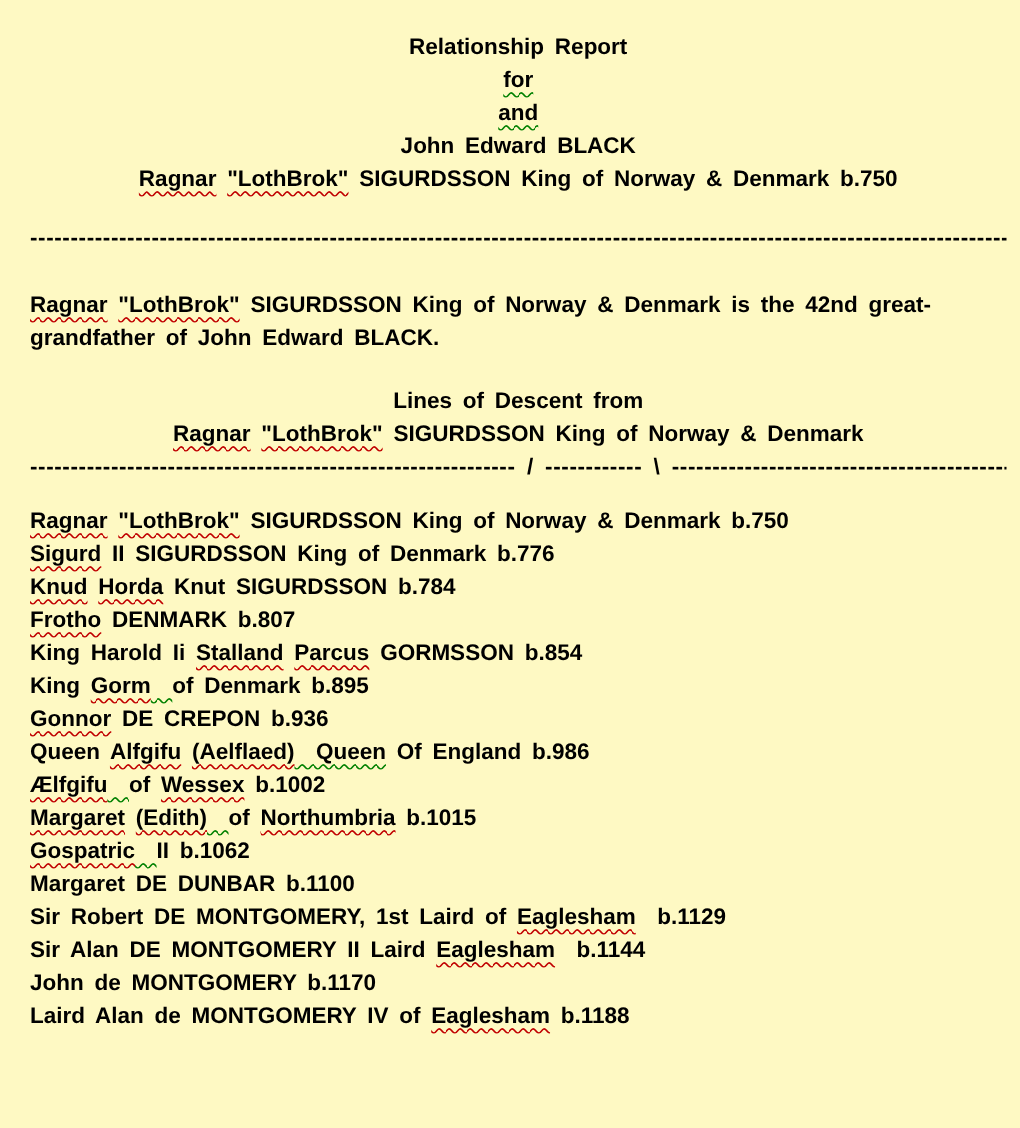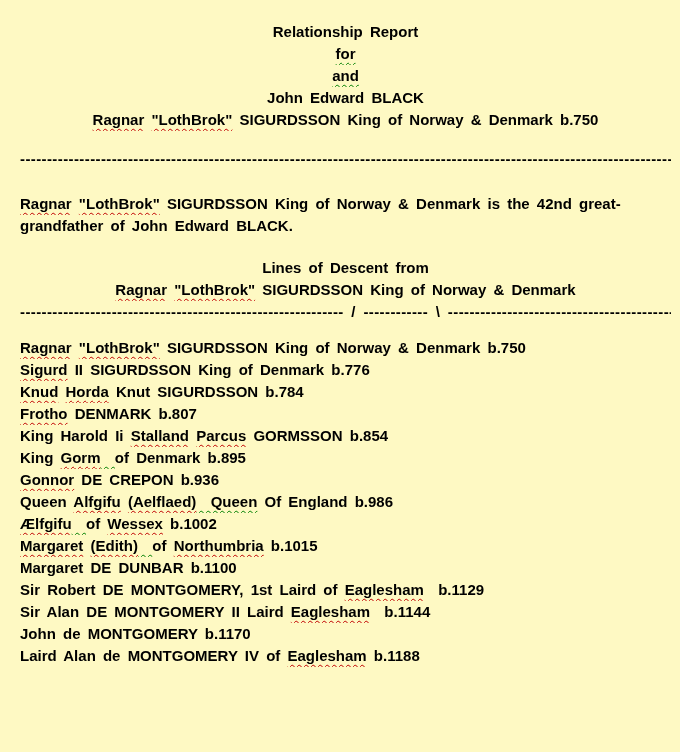--- a/index.html
+++ b/index.html
@@ -82,19 +82,20 @@
       <div class="line"><span class="sq-red">Ragnar</span><span> </span><span class="sq-red">"LothBrok"</span><span> SIGURDSSON King of Norway &amp; Denmark b.750</span></div>
       <div class="line"><span class="sq-red">Sigurd</span><span> II SIGURDSSON King of Denmark b.776</span></div>
       <div class="line"><span class="sq-red">Knud</span><span> </span><span class="sq-red">Horda</span><span> Knut SIGURDSSON b.784</span></div>
       <div class="line"><span class="sq-red">Frotho</span><span> DENMARK b.807</span></div>
       <div class="line"><span>King Harold Ii </span><span class="sq-red">Stalland</span><span> </span><span class="sq-red">Parcus</span><span> GORMSSON b.854</span></div>
       <div class="line"><span>King </span><span class="sq-red">Gorm</span><span class="sq-green">  </span><span>of Denmark b.895</span></div>
       <div class="line"><span class="sq-red">Gonnor</span><span> DE CREPON b.936</span></div>
       <div class="line"><span>Queen </span><span class="sq-red">Alfgifu</span><span> </span><span class="sq-red">(Aelflaed)</span><span class="sq-green">  Queen</span><span> Of England b.986</span></div>
       <div class="line"><span class="sq-red">Ælfgifu</span><span class="sq-green">  </span><span>of </span><span class="sq-red">Wessex</span><span> b.1002</span></div>
       <div class="line"><span class="sq-red">Margaret</span><span> </span><span class="sq-red">(Edith)</span><span class="sq-green">  </span><span>of </span><span class="sq-red">Northumbria</span><span> b.1015</span></div>
+      <div class="line"><span class="sq-red">Gospatric</span><span class="sq-green">  </span><span>II b.1062</span></div>
       <div class="line"><span>Margaret DE DUNBAR b.1100</span></div>
       <div class="line"><span>Sir Robert DE MONTGOMERY, 1st Laird of </span><span class="sq-red">Eaglesham</span><span>  b.1129</span></div>
       <div class="line"><span>Sir Alan DE MONTGOMERY II Laird </span><span class="sq-red">Eaglesham</span><span>  b.1144</span></div>
       <div class="line"><span>John de MONTGOMERY b.1170</span></div>
       <div class="line"><span>Laird Alan de MONTGOMERY IV of </span><span class="sq-red">Eaglesham</span><span> b.1188</span></div>
     </div>
 </div>
 
 </body></html>

